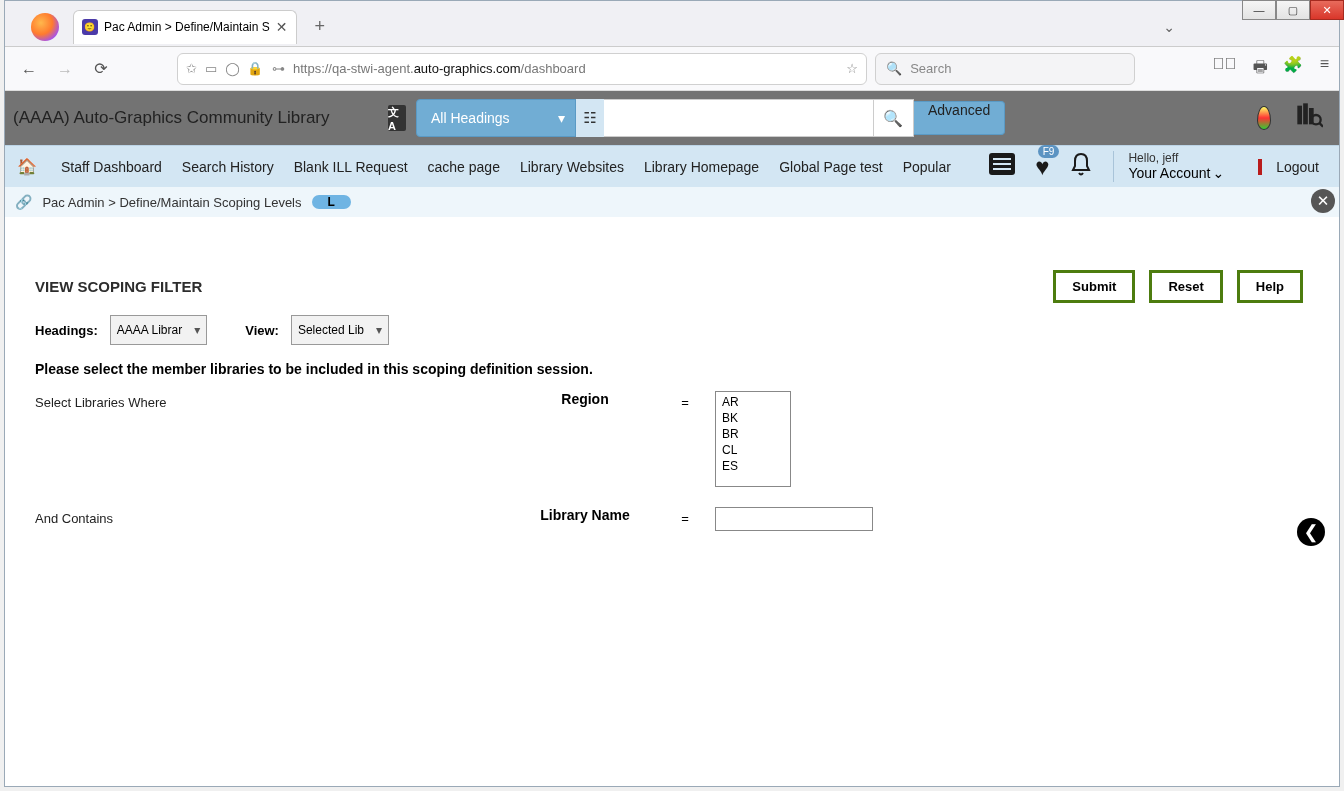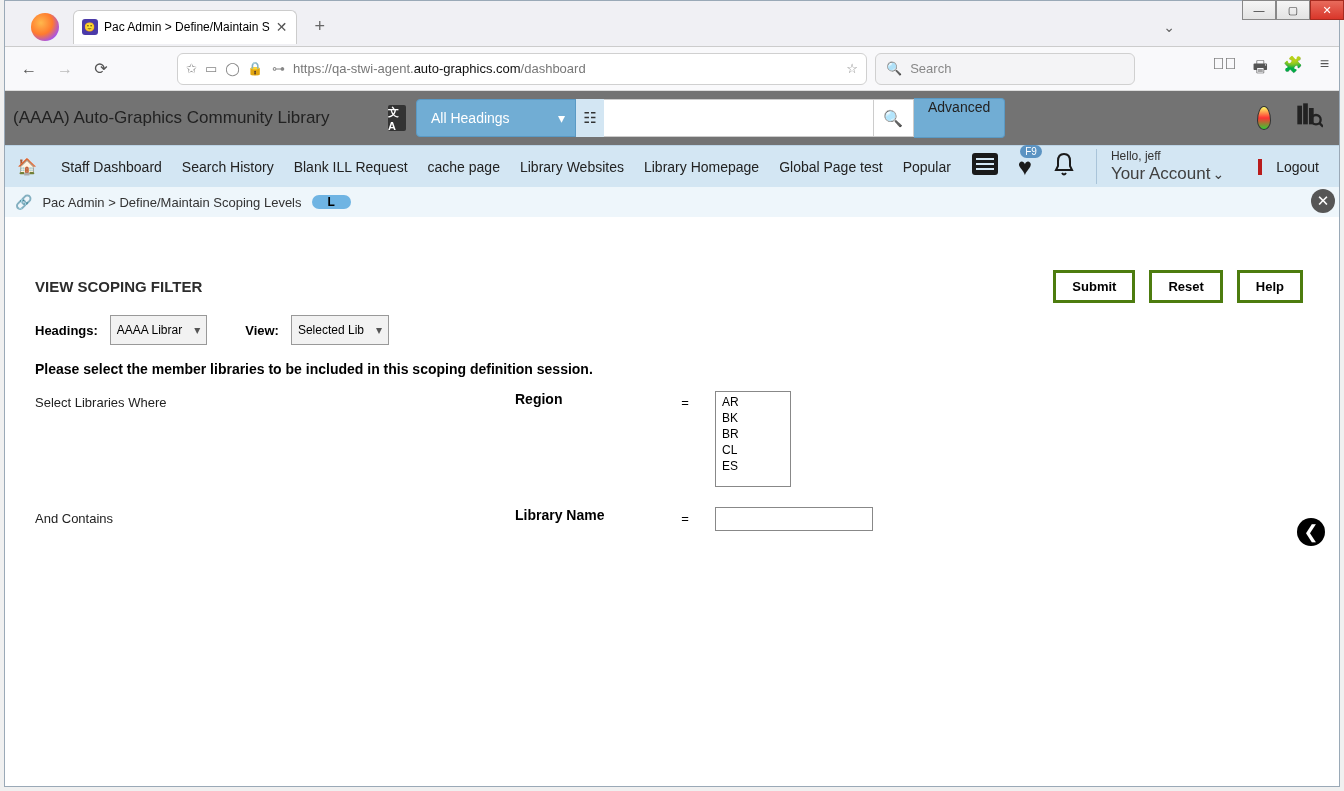--- a/index.html
+++ b/index.html
@@ -120,21 +120,21 @@
   color:#333; font-size:15px;
 }
 .main-search{
   height:38px; width:270px; border:1px solid #ccc; border-left:none; padding:0 8px; font-size:14px;
 }
 .search-btn{
   height:38px; width:40px; background:#fff; border:1px solid #ccc; border-left:none;
   color:#71add4; font-size:16px; display:flex;align-items:center;justify-content:center;
 }
 .adv-btn{
-  height:40px; padding:0 14px; background:#71add4; color:#222; border:1px solid #5a9ac5;
+  height:34px; padding:0 14px; background:#71add4; color:#222; border:1px solid #5a9ac5;
   border-radius:0 4px 4px 0; border-left:none; font-size:14px;
 }
 .hdr-spacer{flex:1;}
 .hdr-icons{display:flex; gap:24px; align-items:center; margin-right:10px;}
 .balloon{width:14px;height:24px;border-radius:50% 50% 50% 50% / 60% 60% 40% 40%;
   background:linear-gradient(#ff6,#f33,#3c3);border:1px solid #333;}
 .librarian-ico{font-size:26px;color:#222;}
 
 .app-nav {
   background:#d3e6f3;
@@ -150,21 +150,21 @@
 }
 .list-ico, .heart-ico, .bell-ico { font-size:24px; color:#1a1a1a; cursor:pointer; position:relative;}
 .heart-ico .badge{
   position:absolute; top:-8px; right:-10px;
   background:#5b93c2; color:#fff; border-radius:10px; font-size:10px; padding:1px 5px;
 }
 .acct-block{
   border-left:1px solid #a9c4d9; padding:0 14px; line-height:1.2;
 }
 .acct-block .hello{font-size:12px; color:#333;}
-.acct-block .acct{font-size:17px; color:#404040;}
+.acct-block .acct{font-size:14px; color:#000000;}
 .acct-block .acct::after{content:"⌄"; font-size:14px; margin-left:2px;}
 .logout{border-left:4px solid #b91c1c; padding:0 14px; font-size:14px; cursor:pointer;}
 
 .crumb-row{
   background:#eef6fb;
   height:30px;
   display:flex;align-items:center;
   padding:0 10px; gap:10px; font-size:13px; color:#333;
   position:relative;
 }
@@ -192,21 +192,21 @@
 .filter-row{display:flex;align-items:center;gap:12px;margin-bottom:16px;}
 .filter-label{font-weight:bold; font-size:13px;}
 .sel{
   border:1px solid #999; background:#f2f2f2; height:30px; padding:0 24px 0 6px; font-size:12px;
   position:relative; display:flex; align-items:center; min-width:92px;
 }
 .sel::after{content:"▾"; position:absolute; right:6px; color:#555;}
 .instr{font-weight:bold; font-size:14px; margin:10px 0 14px 0;}
 .form-row{display:flex; align-items:flex-start; margin-bottom:20px;}
 .form-lbl1{width:480px; font-size:13px; color:#222; padding-top:4px;}
-.form-lbl2{width:140px; font-weight:bold; font-size:14px; text-align:left;}
+.form-lbl2{width:140px; font-weight:bold; font-size:14px; text-align:center;}
 .form-eq{width:60px; text-align:center; font-size:13px; padding-top:4px;}
 .region-list{
   width:76px; height:96px; border:1px solid #888; overflow-y:scroll;
   font-size:12px; padding:2px 0;
 }
 .region-list div{padding:1px 6px; cursor:pointer;}
 .libname-input{
   width:158px; height:24px; border:1px solid #888; padding:0 4px; font-size:12px;
 }
 .side-chev{

